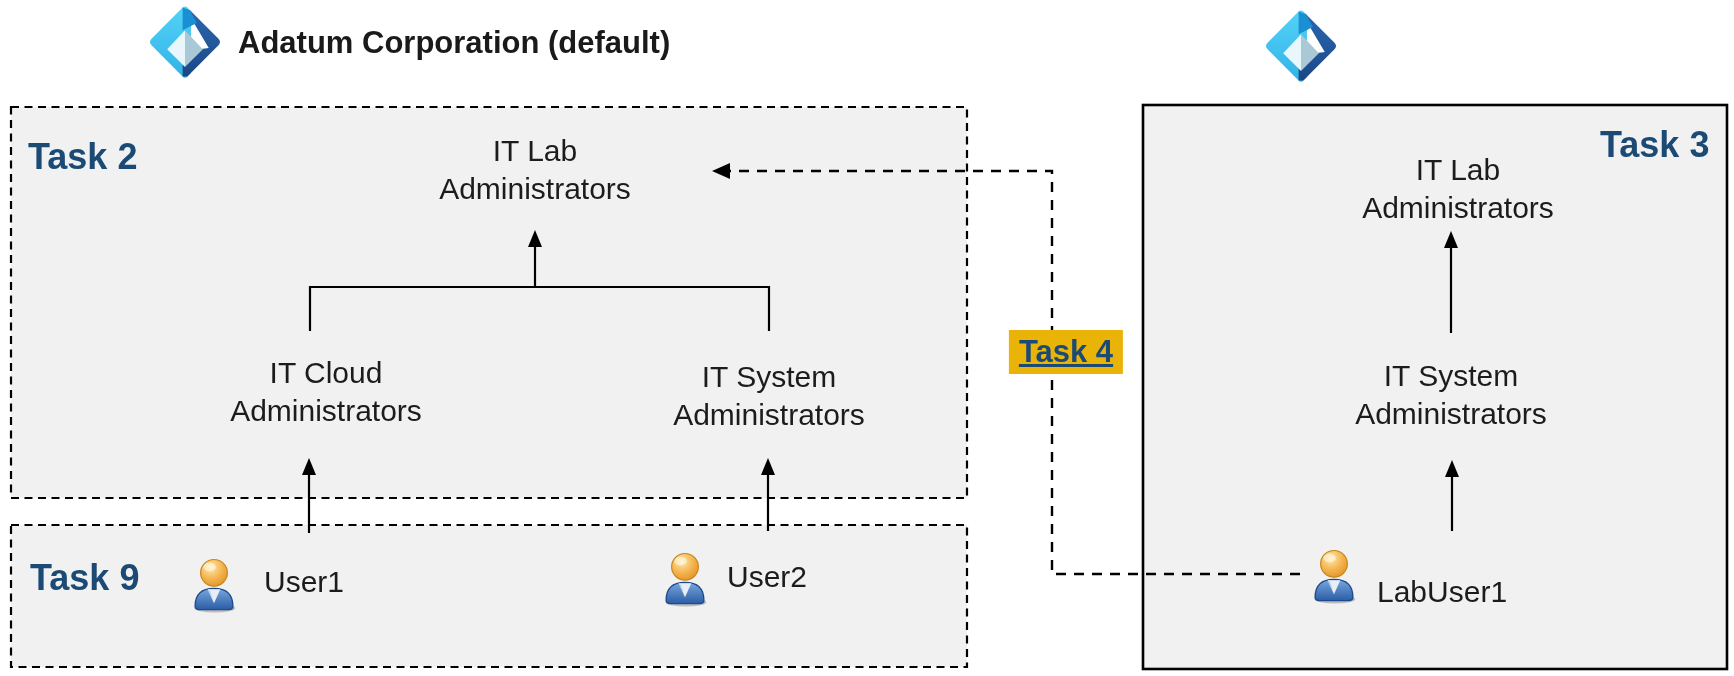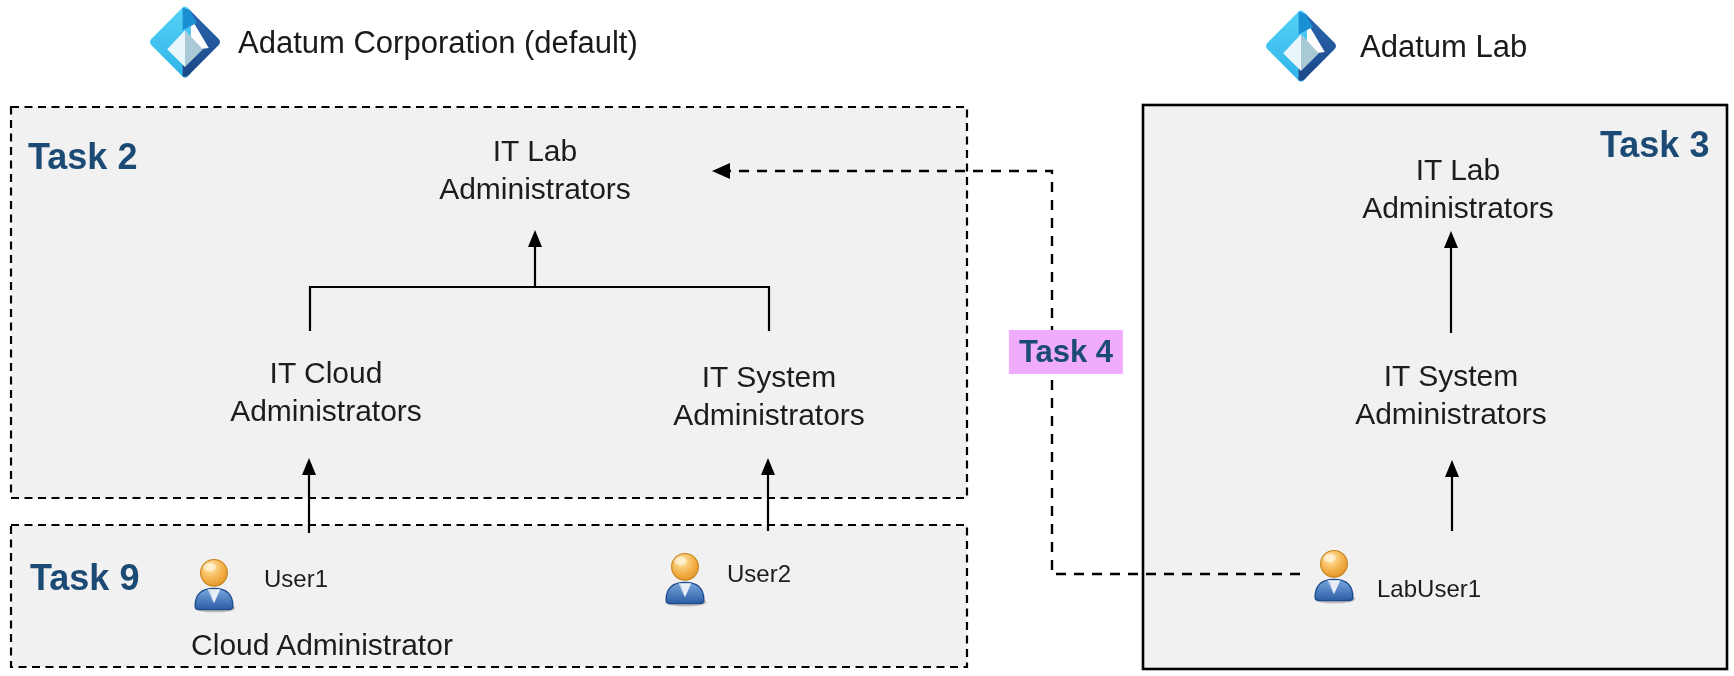--- a/index.html
+++ b/index.html
@@ -4,21 +4,21 @@
 <style>
   html,body{margin:0;padding:0;background:#ffffff;}
   .stage{
     position:relative;
     width:1734px;height:676px;
     background:#ffffff;
     font-family:"Liberation Sans","DejaVu Sans",sans-serif;
     color:#1c1c1c;
     overflow:hidden;
   }
-  .abs{position:absolute;}
+  .abs{position:absolute;font-weight:bold;}
   .tenant-title{
     font-size:31px;
     color:#1a1a1a;
     white-space:nowrap;
   }
   .box{
     position:absolute;
     background:#f1f1f2;
   }
   .task-label{
@@ -32,45 +32,46 @@
     position:absolute;
     transform:translate(-50%,-50%);
     font-size:30px;
     line-height:38px;
     text-align:center;
     white-space:pre-line;
     color:#1c1c1c;
   }
   .user-name{
     position:absolute;
-    font-size:24px;
+    font-size:30px;
     color:#1c1c1c;
     white-space:nowrap;
   }
   .user-role{
     position:absolute;
     transform:translate(-50%,-50%);
     font-size:30px;
     color:#1c1c1c;
     white-space:nowrap;
   }
   .icon{position:absolute;}
   svg.overlay{
     position:absolute;left:0;top:0;
     pointer-events:none;
   }
   .task4-mask{
     position:absolute;
     transform:translate(-50%,-50%);
-    background:#f0abfc;
+    background:#eab308;
     padding:4px 10px;
     font-size:31px;
     font-weight:bold;
     color:#1b4a74;
     white-space:nowrap;
+    text-decoration:underline;
   }
 </style>
 </head>
 <body>
 
 <div class="stage">
 
   <svg width="0" height="0" style="position:absolute">
     <defs>
       <linearGradient id="aadLeft" x1="0" y1="0" x2="0" y2="1">
@@ -111,21 +112,20 @@
   </svg>
 
   <svg class="icon" style="left:146px;top:4px" width="78" height="76">
       <use href="#azure-ad-icon"></use>
     </svg>
   <div class="abs tenant-title" style="left:238px;top:25px">Adatum Corporation (default)</div>
 
   <svg class="icon" style="left:1262px;top:8px" width="78" height="76">
       <use href="#azure-ad-icon"></use>
     </svg>
-  <div class="abs tenant-title" style="left:1360px;top:29px">Adatum Lab</div>
 
   <div class="box" style="left:11px;top:107px;width:956px;height:391px"></div>
   <div class="box" style="left:11px;top:525px;width:956px;height:142px"></div>
   <div class="box" style="left:1143px;top:105px;width:584px;height:564px"></div>
 
   <div class="task-label" style="left:28px;top:136px">Task 2</div>
   <div class="task-label" style="left:30px;top:557px">Task 9</div>
   <div class="task-label" style="left:1600px;top:124px">Task 3</div>
 
   <div class="group-label" style="left:535px;top:170px">IT Lab
@@ -137,21 +137,20 @@
 
   <div class="group-label" style="left:1458px;top:189px">IT Lab
 Administrators</div>
   <div class="group-label" style="left:1451px;top:395px">IT System
 Administrators</div>
 
   <svg class="icon" style="left:183px;top:552px" width="62" height="62">
       <use href="#person-icon"></use>
     </svg>
   <div class="user-name" style="left:264px;top:565px">User1</div>
-  <div class="user-role" style="left:322px;top:645px">Cloud Administrator</div>
 
   <svg class="icon" style="left:654px;top:546px" width="62" height="62">
       <use href="#person-icon"></use>
     </svg>
   <div class="user-name" style="left:727px;top:560px">User2</div>
 
   <svg class="icon" style="left:1303px;top:543px" width="62" height="62">
       <use href="#person-icon"></use>
     </svg>
   <div class="user-name" style="left:1377px;top:575px">LabUser1</div>

